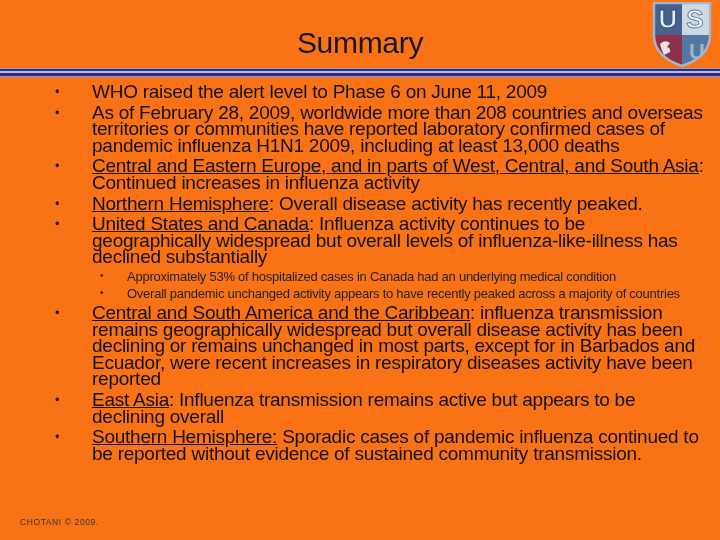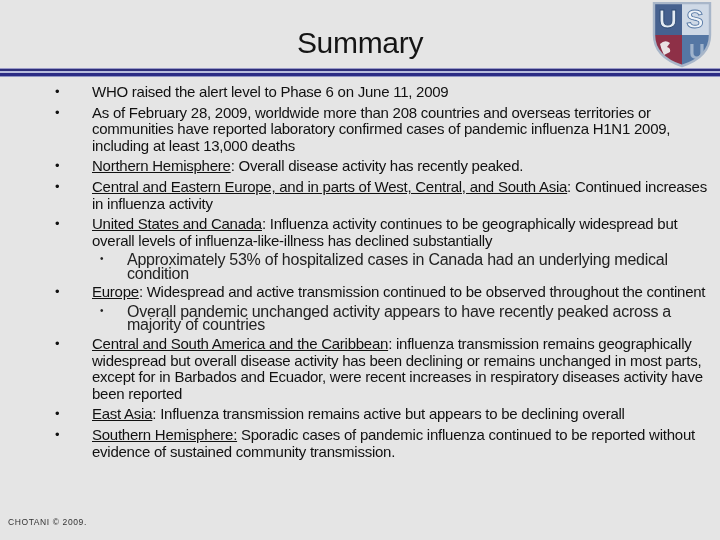--- a/index.html
+++ b/index.html
@@ -1,49 +1,49 @@
 <!DOCTYPE html>
 <html><head>
 <meta charset="utf-8">
 <style>
   html,body{margin:0;padding:0;background:#888;}
   .slide{
-    position:relative;width:720px;height:540px;background:#e5e5e5;
+    position:relative;width:720px;height:540px;background:#f97316;
     font-family:"Liberation Sans","DejaVu Sans",sans-serif;color:#111;
     overflow:hidden;margin:0 auto;box-sizing:border-box;
   }
   .title{
     position:absolute;top:26px;left:0;width:720px;text-align:center;
     font-size:30px;letter-spacing:-0.3px;color:#151515;
   }
   .logo{position:absolute;top:2px;right:8px;width:60px;height:66px;}
   .divider{position:absolute;top:68px;left:0;width:720px;}
   .divider .s1{height:1px;background:#9a9ac8;}
   .divider .s2{height:2px;background:#2e2e7a;}
   .divider .s3{height:2px;background:#b8bcde;}
   .divider .s4{height:3px;background:#2b2b85;}
   .divider .s5{height:1px;background:#8f93c4;}
   .content{position:absolute;top:84px;left:20px;width:688px;}
   ul.bullets{list-style:none;margin:0;padding:0;}
   ul.bullets li{position:relative;letter-spacing:-0.25px;}
   li.b1{
-    font-size:15px;line-height:16.6px;padding-left:72px;margin-bottom:4px;
+    font-size:19px;line-height:16.6px;padding-left:72px;margin-bottom:4px;
   }
   li.b1::before{
     content:"\2022";position:absolute;left:35px;top:0;font-size:13px;color:#111;
   }
   li.b2{
-    font-size:16px;line-height:13.5px;padding-left:107px;margin-bottom:4px;color:#222;
+    font-size:13px;line-height:13.5px;padding-left:107px;margin-bottom:4px;color:#222;
   }
   li.b2::before{
     content:"\2022";position:absolute;left:80px;top:-1px;font-size:10px;color:#222;
   }
   .lead{text-decoration:underline;}
   .footer{
-    position:absolute;left:8px;bottom:13px;font-size:8.5px;letter-spacing:0.6px;color:#333;margin-top:29px;
+    position:absolute;left:20px;bottom:13px;font-size:8.5px;letter-spacing:0.6px;color:#333;margin-top:29px;
   }
 </style>
 </head>
 <body>
 
 <div class="slide">
 
   <div class="title">Summary</div>
 
   <div class="logo">
@@ -72,25 +72,24 @@
       <div class="s2"></div>
       <div class="s3"></div>
       <div class="s4"></div>
       <div class="s5"></div>
   </div>
 
   <div class="content">
     <ul class="bullets">
       <li class="b1"><span class="lead"></span><span>WHO raised the alert level to Phase 6 on June 11, 2009</span></li>
       <li class="b1"><span class="lead"></span><span>As of February 28, 2009, worldwide more than 208 countries and overseas territories or communities have reported laboratory confirmed cases of pandemic influenza H1N1 2009, including at least 13,000 deaths</span></li>
+      <li class="b1"><span class="lead">Central and Eastern Europe, and in parts of West, Central, and South Asia</span><span>: Continued increases in influenza activity</span></li>
       <li class="b1"><span class="lead">Northern Hemisphere</span><span>: Overall disease activity has recently peaked.</span></li>
-      <li class="b1"><span class="lead">Central and Eastern Europe, and in parts of West, Central, and South Asia</span><span>: Continued increases in influenza activity</span></li>
       <li class="b1"><span class="lead">United States and Canada</span><span>: Influenza activity continues to be geographically widespread but overall levels of influenza-like-illness has declined substantially</span></li>
       <li class="b2">Approximately 53% of hospitalized cases in Canada had an underlying medical condition</li>
-      <li class="b1"><span class="lead">Europe</span><span>: Widespread and active transmission continued to be observed throughout the continent</span></li>
       <li class="b2">Overall pandemic unchanged activity appears to have recently peaked across a majority of countries</li>
       <li class="b1"><span class="lead">Central and South America and the Caribbean</span><span>: influenza transmission remains geographically widespread but overall disease activity has been declining or remains unchanged in most parts, except for in Barbados and Ecuador, were recent increases in respiratory diseases activity have been reported</span></li>
       <li class="b1"><span class="lead">East Asia</span><span>: Influenza transmission remains active but appears to be declining overall</span></li>
       <li class="b1"><span class="lead">Southern Hemisphere:</span><span> Sporadic cases of pandemic influenza continued to be reported without evidence of sustained community transmission.</span></li>
     </ul>
   </div>
 
   <div class="footer">CHOTANI © 2009.</div>
 
 </div>

